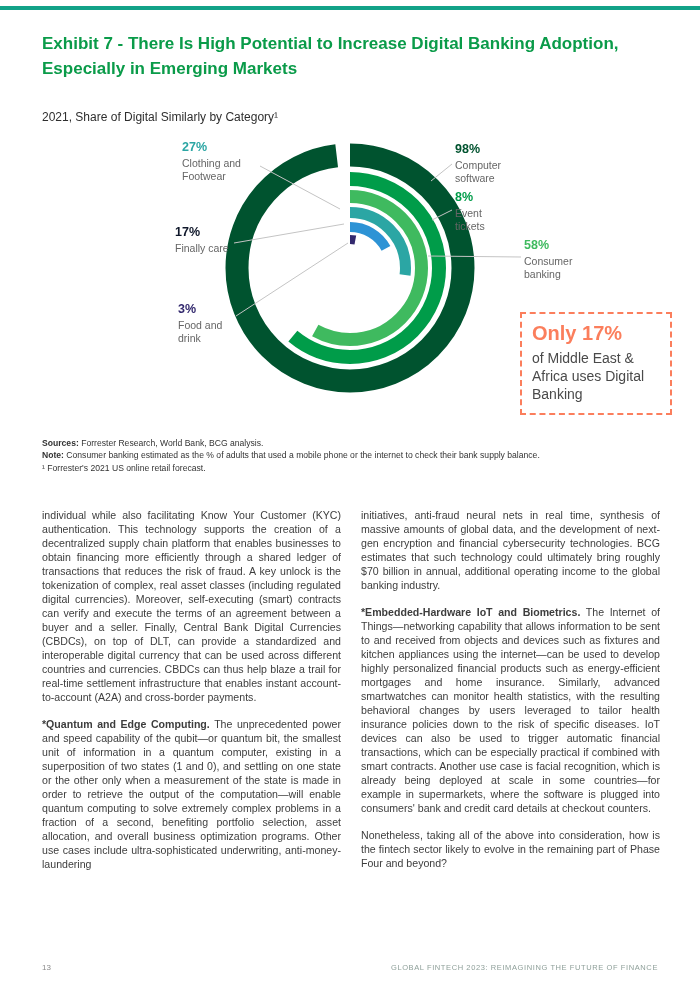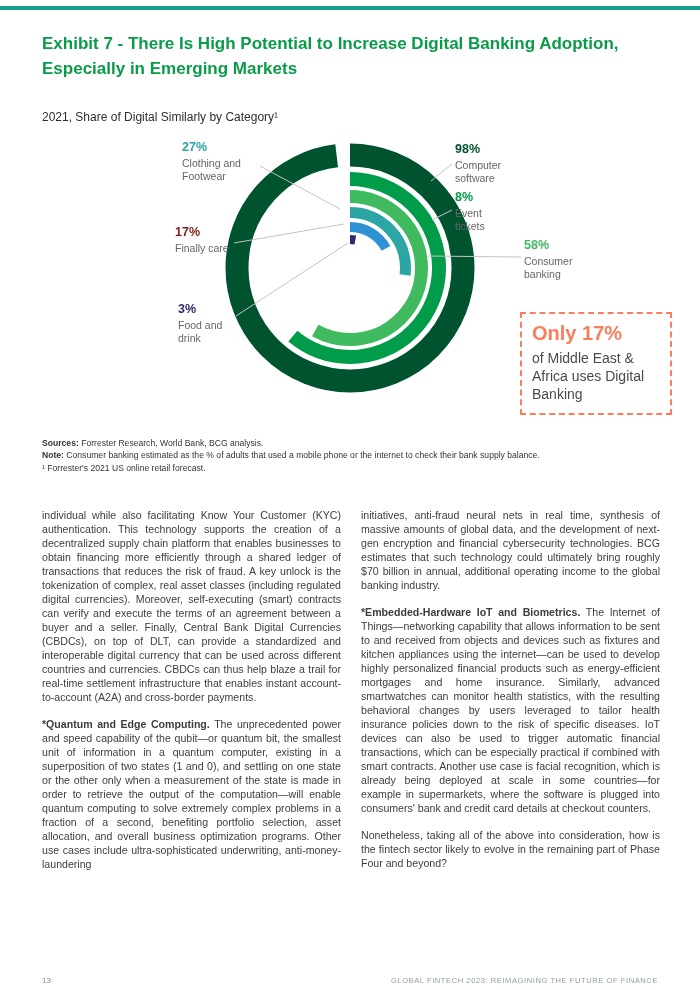--- a/index.html
+++ b/index.html
@@ -52,21 +52,21 @@
     font-size: 10.6px; line-height: 14px; text-align: justify;
     color: #3d3d3d; margin-bottom: 13px;
   }
   .col p b { font-weight: 700; }
   .footer {
     position: absolute; left: 42px; top: 963px; width: 616px;
     display: flex; justify-content: space-between; align-items: baseline;
   }
   .footer .page-num { font-size: 8px; color: #8a8a8a; }
   .footer .report-title {
-    font-size: 7.5px; color: #8fa09a; letter-spacing: 0.6px; margin-top: 13px;
+    font-size: 7.5px; color: #8fa09a; letter-spacing: 0.6px;
   }
 </style>
 </head>
 <body>
 
 <div class="top-bar" style="background: rgb(18, 162, 136);"></div>
 
 <h1 class="exhibit-title" style="color: rgb(10, 155, 73);">Exhibit 7 - There Is High Potential to Increase Digital Banking Adoption, Especially in Emerging Markets</h1>
 
 <div class="chart-subtitle">2021, Share of Digital Similarly by Category¹</div>
@@ -90,21 +90,21 @@
       <line x1="521" y1="137" x2="428" y2="136"></line>
     </g>
   </svg>
 
   <div class="cat-label align-center" style="left:182px; top:20px; width:90px;">
     <div class="pct" style="color: rgb(43, 166, 164);">27%</div>
     <div class="cat">Clothing and Footwear</div>
   </div>
 
   <div class="cat-label align-center" style="left:175px; top:105px; width:60px;">
-    <div class="pct" style="color: #7f1d1d;">17%</div>
+    <div class="pct" style="color: #0f172a;">17%</div>
     <div class="cat">Finally care</div>
   </div>
 
   <div class="cat-label align-center" style="left:178px; top:182px; width:60px;">
     <div class="pct" style="color: rgb(51, 41, 110);">3%</div>
     <div class="cat">Food and drink</div>
   </div>
 
   <div class="cat-label align-left" style="left:455px; top:22px; width:70px;">
     <div class="pct" style="color: rgb(0, 83, 47);">98%</div>

